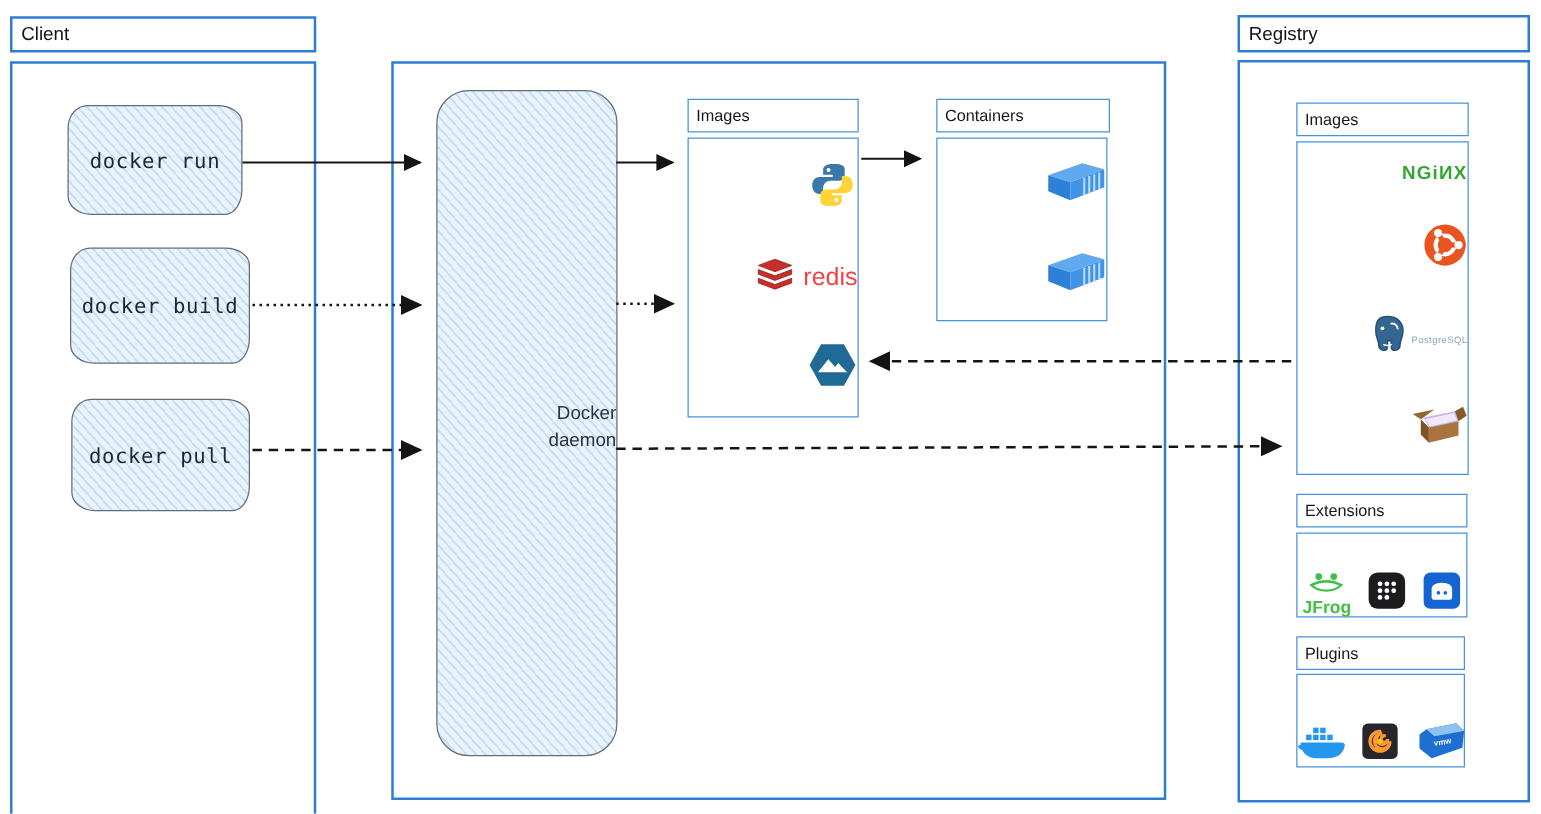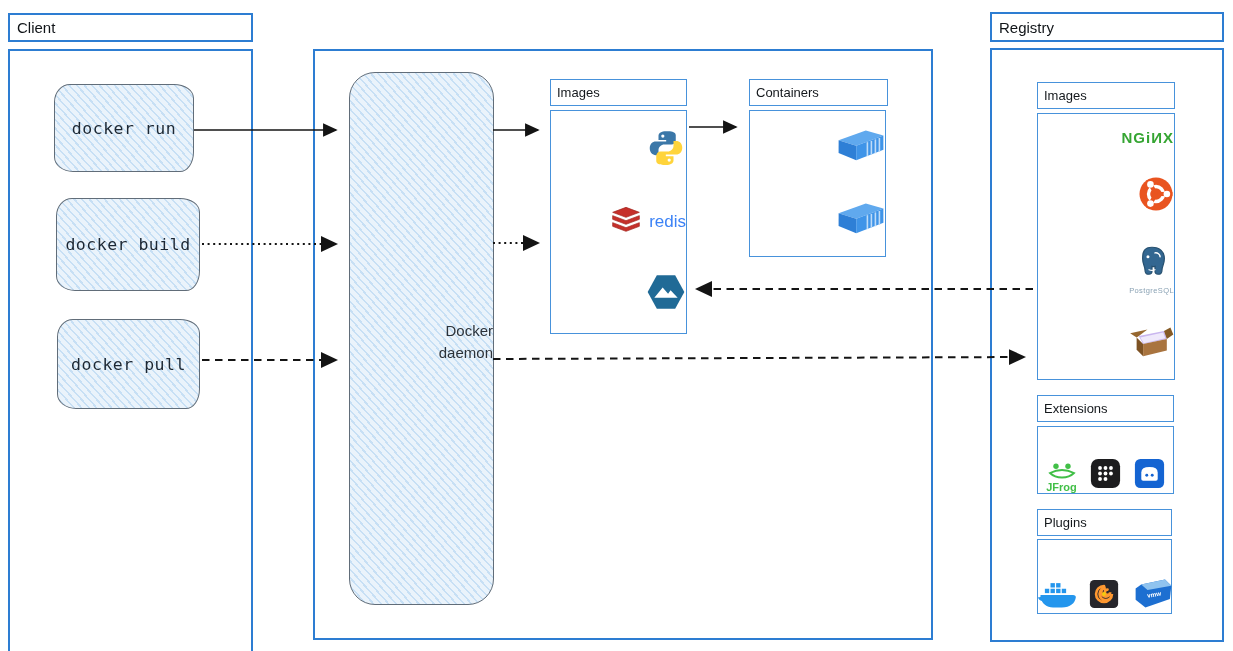--- a/index.html
+++ b/index.html
@@ -69,26 +69,26 @@
 
   .reg-images-title{left:45px;top:32px;width:138px;height:27px;}
   .reg-images-body{left:45px;top:63px;width:138px;height:267px;}
   .extensions-title{left:45px;top:345px;width:137px;height:27px;}
   .extensions-body{left:45px;top:376px;width:137px;height:68px;gap:13px;justify-content:center;}
   .plugins-title{left:45px;top:459px;width:135px;height:27px;}
   .plugins-body{left:45px;top:489px;width:135px;height:75px;gap:11px;justify-content:center;}
 
   
   .logo-row{display:flex;align-items:center;gap:7px;}
-  .redis-text{font-size:17px;color:#3b82f6;}
+  .redis-text{font-size:20px;color:#ef4444;}
   .nginx-text{font-size:15px;font-weight:bold;color:#35a532;letter-spacing:1px;}
-  .pg-block{display:flex;flex-direction:column;align-items:center;gap:1px;}
+  .pg-block{display:flex;align-items:center;gap:1px;}
   .pg-caption{font-size:7.5px;color:#8aa2b4;letter-spacing:.4px;}
   .jfrog-block{display:flex;flex-direction:column;align-items:center;}
-  .jfrog-text{font-size:11px;font-weight:bold;color:#41bf47;margin-top:-2px;}
+  .jfrog-text{font-size:14px;font-weight:bold;color:#41bf47;margin-top:-2px;}
 
   
   .arrows{position:absolute;left:0;top:0;pointer-events:none;}
   .ln-solid{stroke:#141414;stroke-width:1.7;}
   .ln-dotted{stroke:#141414;stroke-width:2;stroke-dasharray:2 3.6;}
   .ln-dashed{stroke:#141414;stroke-width:2;stroke-dasharray:7.5 5.5;}
 </style>
 </head>
 <body>
 

